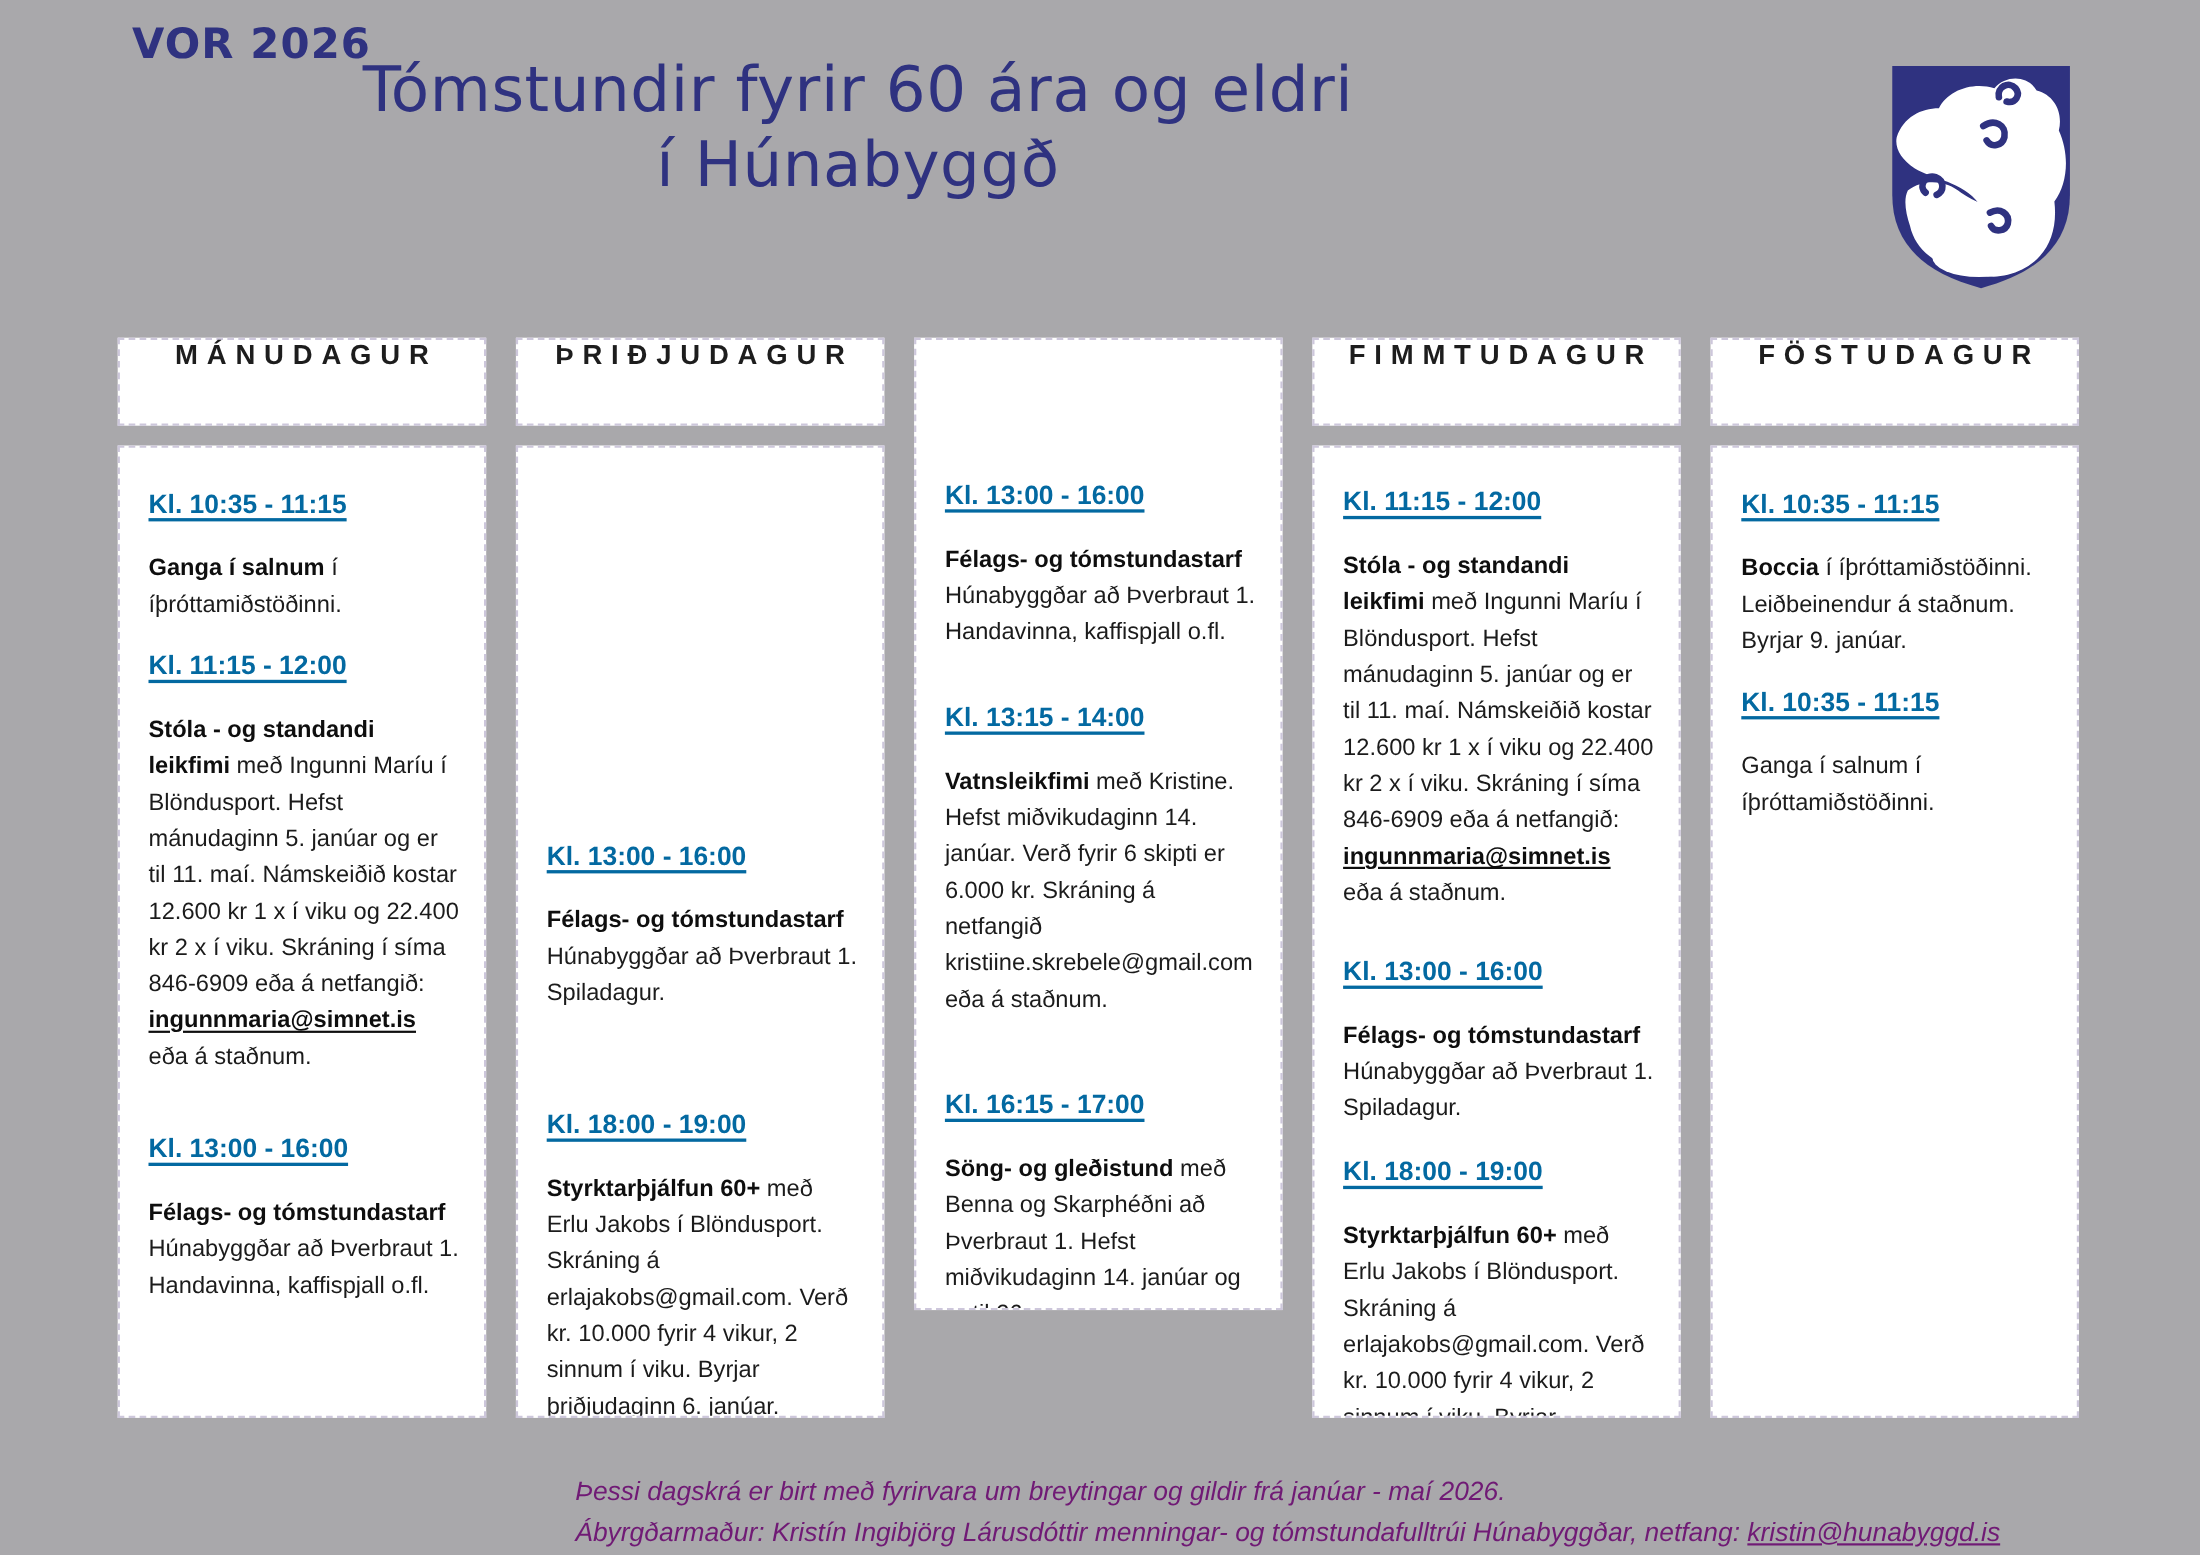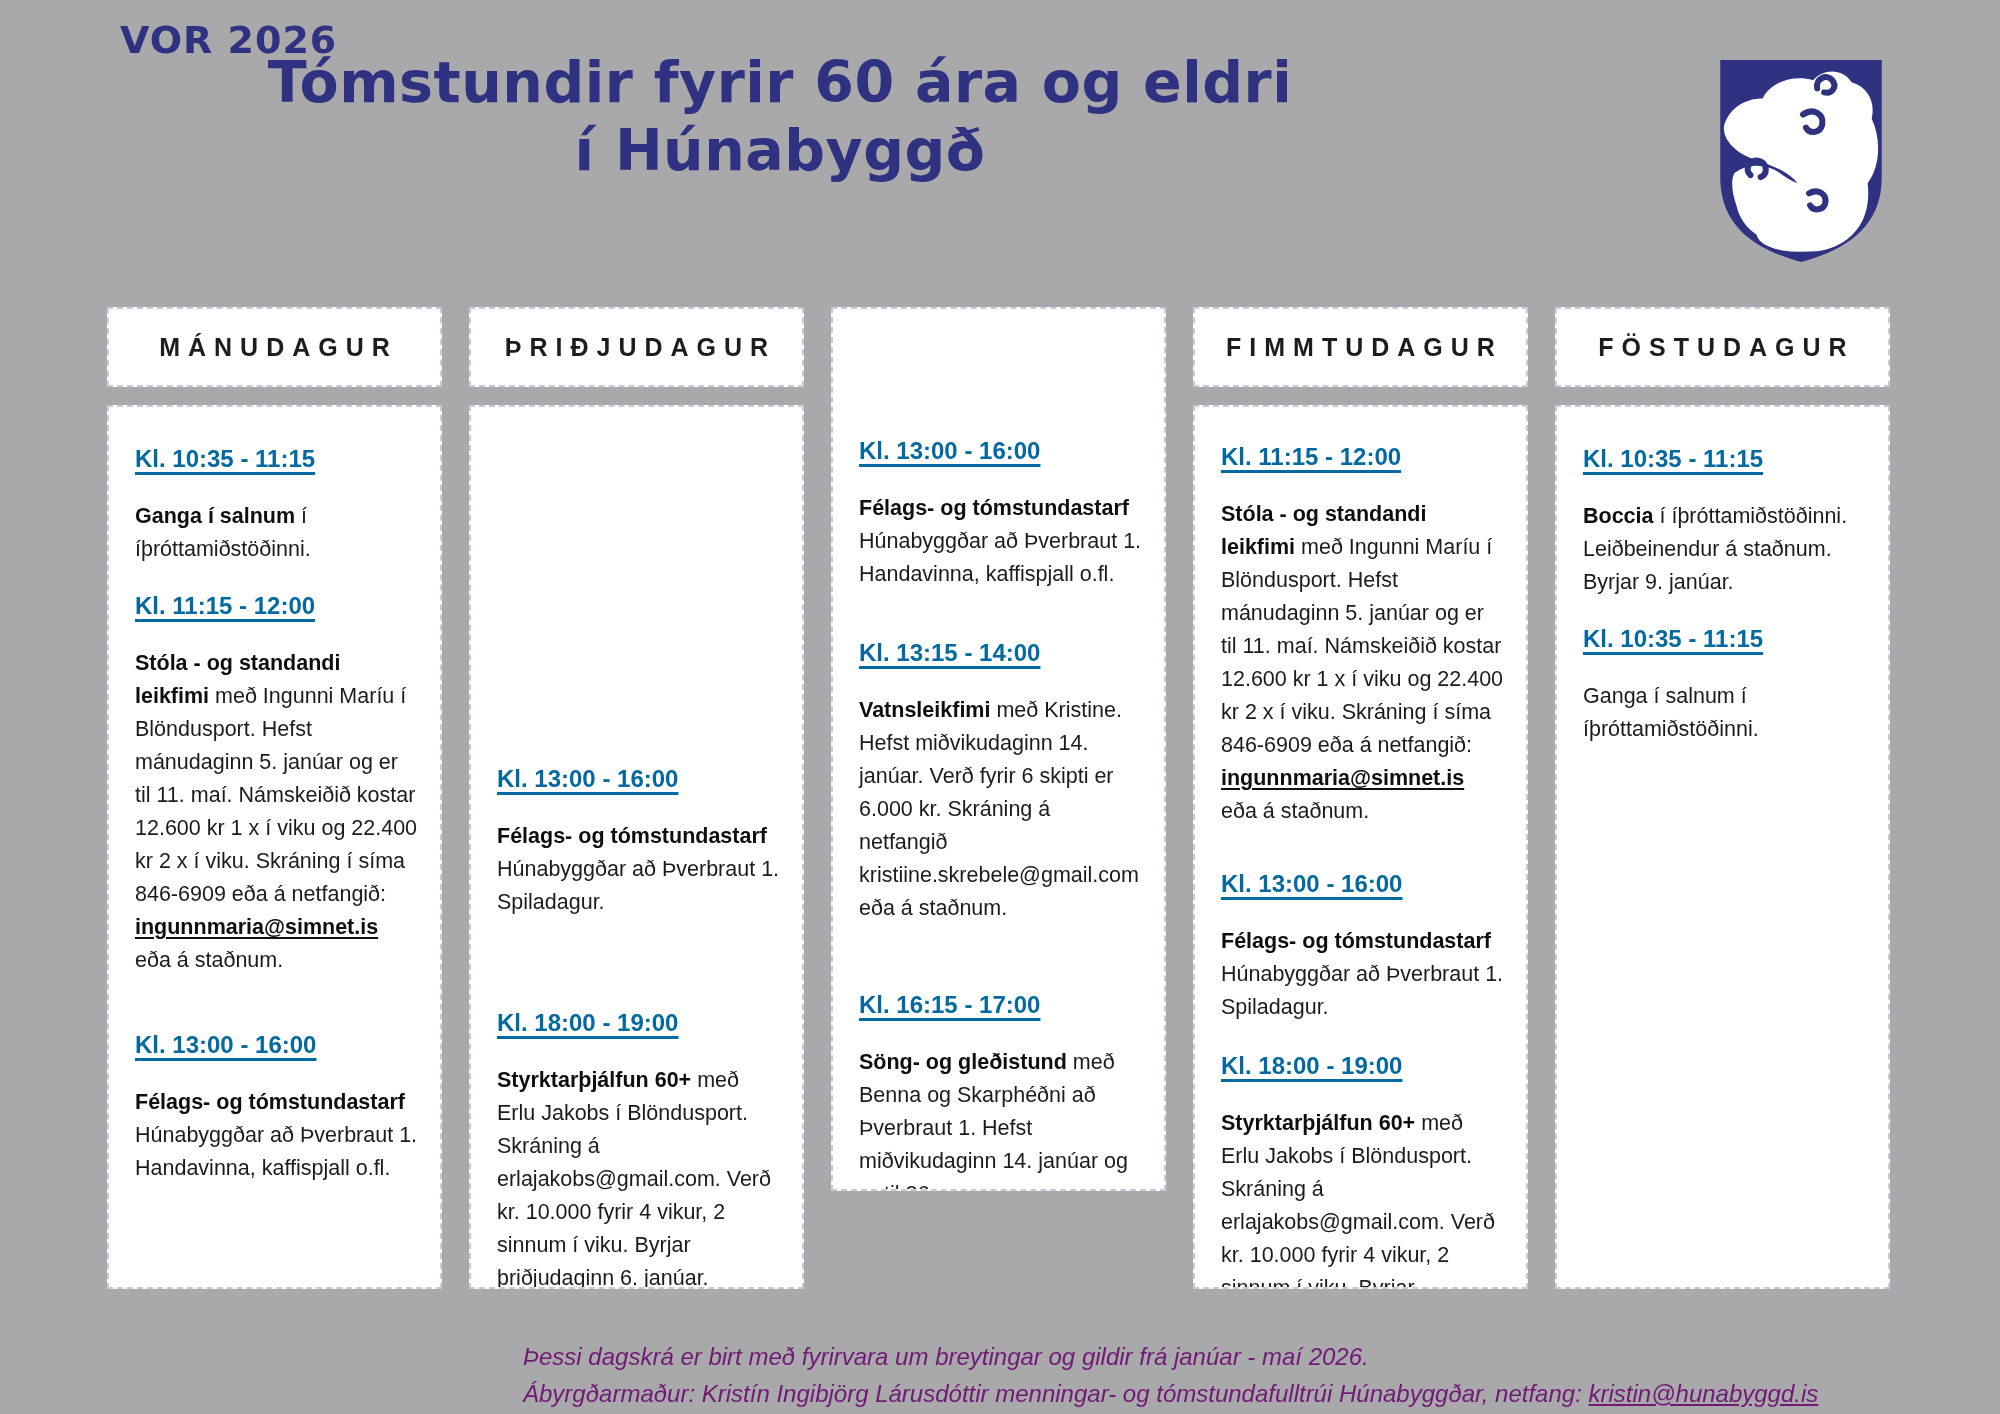--- a/index.html
+++ b/index.html
@@ -3,31 +3,31 @@
 <meta charset="utf-8">
 <style>
   html,body{margin:0;padding:0;background:#8f8e91;}
   .page{position:relative;width:2000px;height:1414px;background:#a9a8ab;overflow:hidden;
         font-family:"Liberation Sans",sans-serif;color:#151515;}
 
   .season{position:absolute;left:84px;top:18px;font-size:38px;font-weight:bold;
           color:#2f3280;letter-spacing:1px;font-family:"DejaVu Sans",sans-serif;margin-left:36px;}
 
   .title-wrap{position:absolute;left:80px;top:48px;width:1400px;text-align:center;
-              font-family:"DejaVu Sans",sans-serif;font-weight:bold;color:#2f3280;
+              font-family:"DejaVu Sans",sans-serif;font-weight:normal;color:#2f3280;
               font-size:57px;line-height:68px;letter-spacing:.5px;}
 
   .logo{position:absolute;left:1712px;top:54px;width:178px;height:214px;}
   .logo svg{width:100%;height:100%;display:block;}
 
   .grid{position:absolute;left:107px;top:307px;width:1783px;display:flex;gap:27px;}
   .day-col{width:335px;flex:0 0 335px;display:flex;flex-direction:column;}
 
   .day-header{background:#ffffff;border:2px dashed #cdc7db;height:80px;margin-bottom:18px;
-              display:flex;align-items:center;justify-content:center;box-sizing:border-box;}
+              display:flex;align-items:flex-start;justify-content:center;box-sizing:border-box;}
   .day-header-label{font-size:25px;font-weight:bold;letter-spacing:8px;color:#1d1d1d;
                     text-indent:8px;}
 
   .day-card{background:#ffffff;border:2px dashed #cdc7db;height:884px;box-sizing:border-box;
             padding:0 22px 0 26px;overflow:hidden;}
 
   .entry .time{font-size:24px;font-weight:bold;color:#0369a1;
                text-decoration:underline;text-decoration-thickness:2.5px;text-underline-offset:5px;
                margin-bottom:8px;}
   .entry .desc{font-size:21.5px;line-height:33px;color:#1b1b1b;margin-top:27px;}

